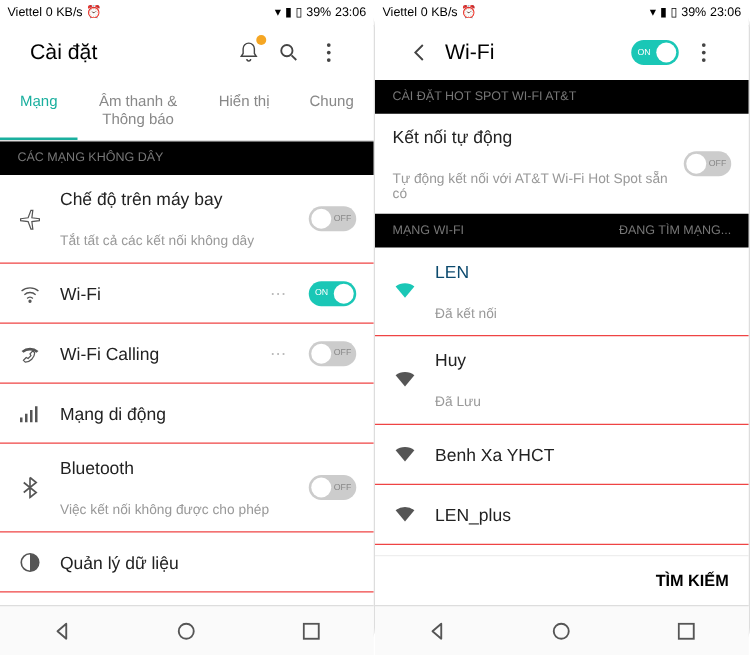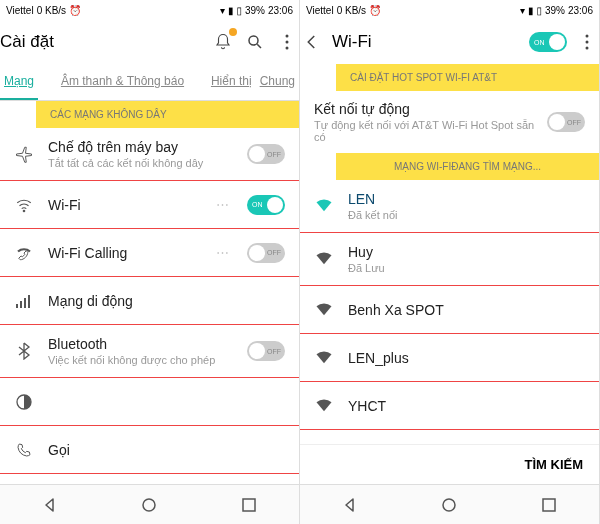--- a/index.html
+++ b/index.html
@@ -1,34 +1,34 @@
 <!DOCTYPE html>
 <html><head>
 <meta charset="utf-8">
 <style>
 * { margin: 0; padding: 0; box-sizing: border-box; font-family: -apple-system, sans-serif; }
 body { width: 600px; height: 524px; display: flex; background: #fff; }
-.screen { width: 300px; height: 524px; display: flex; flex-direction: column; border-right: 1px solid #ddd; }
+.screen { width: 300px; height: 524px; display: flex; flex-direction: column; border-right: 1px solid #ddd; border-radius: 22px; }
 .status-bar { height: 20px; display: flex; align-items: center; justify-content: space-between; padding: 0 6px; font-size: 10px; background: #fff; }
 .status-left, .status-right { display: flex; align-items: center; gap: 3px; }
-.header { display: flex; align-items: center; padding: 10px 0; gap: 8px; }
+.header { display: flex; align-items: center; padding: 10px 24px; gap: 8px; }
 .header-title { font-size: 17px; flex: 1; }
 .header-icon { width: 24px; height: 24px; display: flex; align-items: center; justify-content: center; }
 .tabs { display: flex; border-bottom: 1px solid #ddd; }
-.tab { flex: 0 0 auto; padding: 10px 4px; font-size: 12px; color: #888; text-align: center; text-decoration: underline; }
+.tab { flex: 0 0 auto; padding: 10px 16px; font-size: 12px; color: #888; text-align: center; }
 .tab.active { color: #1aaf9e; border-bottom: 2px solid #1aaf9e; }
 .tab:nth-child(2) { flex: 1; }
-.section-header { background: #fde047; padding: 8px 14px; font-size: 10px; color: #777; margin-left: 36px; }
-.section-header.wrow { display: flex; justify-content: center; }
+.section-header { background: #000000; padding: 8px 14px; font-size: 10px; color: #777; }
+.section-header.wrow { display: flex; justify-content: space-between; }
 .content { flex: 1; overflow: hidden; }
 .row { display: flex; align-items: center; padding: 11px 14px; border-bottom: 1px solid #ef4444; gap: 14px; min-height: 48px; }
 .row-icon { width: 20px; display: flex; justify-content: center; align-items: center; flex-shrink: 0; }
 .row-text { flex: 1; }
 .row-title { font-size: 14px; color: #222; }
-.row-sub { font-size: 11px; color: #999; margin-top: 2px; }
+.row-sub { font-size: 11px; color: #999; margin-top: 20px; }
 .row-title.teal { color: #0c4a6e; }
 .toggle { width: 38px; height: 20px; border-radius: 10px; background: #ccc; position: relative; display: flex; align-items: center; }
 .toggle.on { background: #1ac7b6; }
 .toggle .knob { width: 16px; height: 16px; border-radius: 50%; background: #fff; position: absolute; left: 2px; }
 .toggle.on .knob { left: auto; right: 2px; }
 .toggle .lbl { font-size: 7px; color: #fff; position: absolute; }
 .toggle.on .lbl { left: 5px; }
 .toggle:not(.on) .lbl { right: 4px; color: #888; }
 .dots { font-size: 13px; color: #bbb; margin-right: 4px; }
 .navbar { height: 40px; border-top: 1px solid #ddd; display: flex; align-items: center; justify-content: space-around; background: #fafafa; }
@@ -171,20 +171,23 @@
         </div>
     </div>
 
     <div class="row">
       <span class="row-icon">
           <svg width="16" height="16" viewBox="0 0 16 16">
             <circle cx="8" cy="8" r="7" fill="none" stroke="#555" stroke-width="1.3"></circle>
             <path d="M8 1a7 7 0 010 14z" fill="#555"></path>
           </svg>
         </span>
+      <div class="row-text">
+          <div class="row-title">Quản lý dữ liệu</div>
+        </div>
     </div>
 
     <div class="row">
       <span class="row-icon">
           <svg width="16" height="16" viewBox="0 0 24 24" fill="none" stroke="#555" stroke-width="1.5">
             <path d="M5 3l4 1 1 4-2 2a12 12 0 006 6l2-2 4 1 1 4c-1 1-3 2-5 2A16 16 0 013 8c0-2 1-4 2-5z"></path>
           </svg>
         </span>
       <div class="row-text">
           <div class="row-title">Gọi</div>
@@ -284,21 +287,21 @@
         <div class="row-sub">Đã Lưu</div>
       </div>
     </div>
     <div class="row">
       <span class="row-icon">
           <svg width="18" height="14" viewBox="0 0 24 18" fill="#555">
             <path d="M2 4a16 16 0 0120 0l-10 12z"></path>
           </svg>
         </span>
       <div class="row-text">
-          <div class="row-title">Benh Xa SPOT</div>
+          <div class="row-title">Benh Xa YHCT</div>
         </div>
     </div>
     <div class="row">
       <span class="row-icon">
           <svg width="18" height="14" viewBox="0 0 24 18" fill="#555">
             <path d="M2 4a16 16 0 0120 0l-10 12z"></path>
           </svg>
         </span>
       <div class="row-text">
           <div class="row-title">LEN_plus</div>

